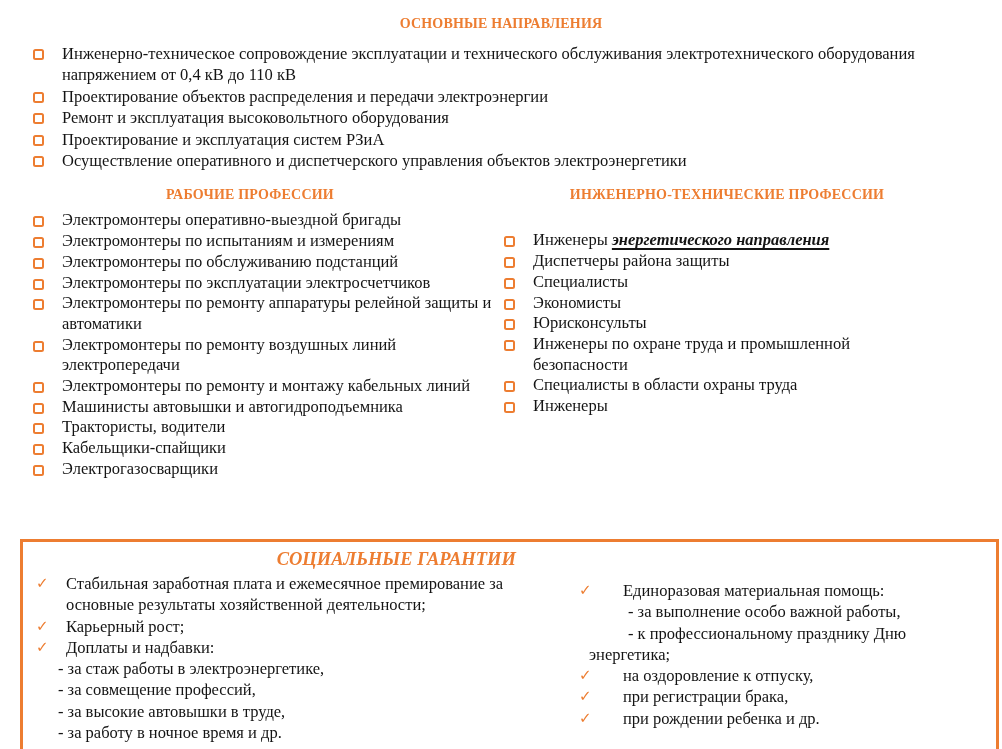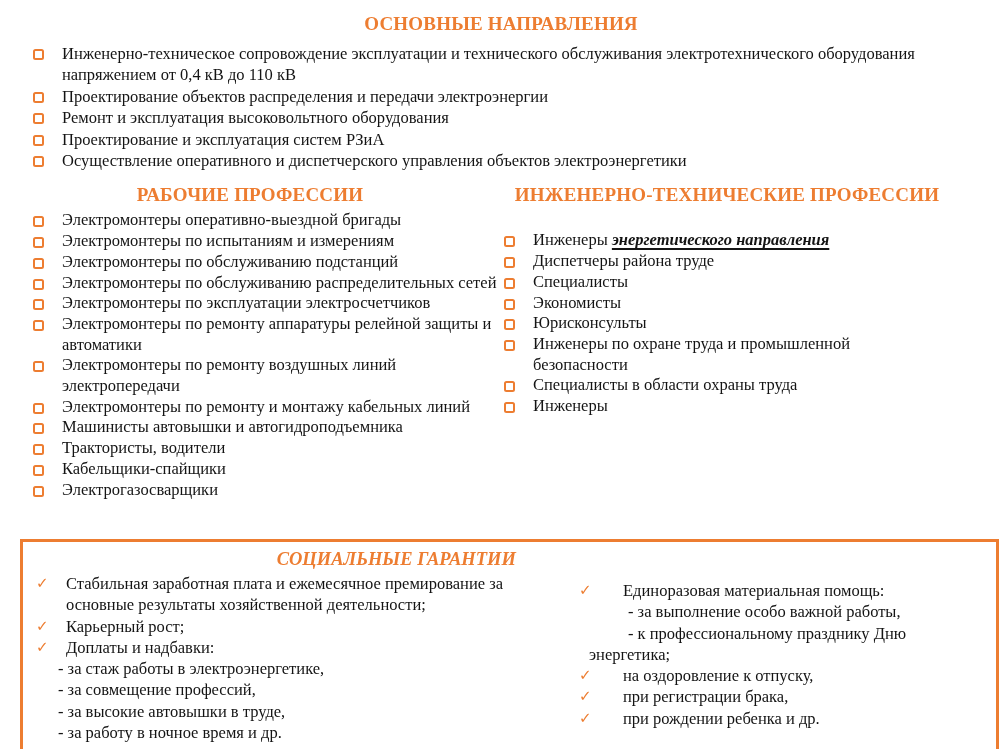--- a/index.html
+++ b/index.html
@@ -8,21 +8,21 @@
   body {
     width:1002px; height:749px;
     font-family:"Liberation Serif","DejaVu Serif",serif;
     color:var(--ink);
     position:relative; overflow:hidden;
   }
   .page { position:relative; width:1002px; height:749px; background:#fff; }
 
   
   .sec-title {
-    color:var(--accent); font-weight:bold; font-size:19px; line-height:24px;
+    color:var(--accent); font-weight:bold; font-size:14px; line-height:24px;
     text-align:center; letter-spacing:0.2px;
   }
   .main-title { margin-top:12px; }
 
   
   ul { list-style:none; }
   .sq-list li { display:flex; align-items:flex-start; }
   .sq-bullet {
     flex:0 0 11px; width:11px; height:11px;
     border:2px solid var(--accent); border-radius:2.5px;
@@ -113,24 +113,20 @@
         <li>
             <span class="sq-bullet"></span>
             <span class="item-text">Электромонтеры по испытаниям и измерениям</span>
           </li>
         <li>
             <span class="sq-bullet"></span>
             <span class="item-text">Электромонтеры по обслуживанию подстанций</span>
           </li>
         <li>
             <span class="sq-bullet"></span>
-            <span class="item-text">Электромонтеры по обслуживанию распределительных сетей</span>
-          </li>
-        <li>
-            <span class="sq-bullet"></span>
             <span class="item-text">Электромонтеры по эксплуатации электросчетчиков</span>
           </li>
         <li>
             <span class="sq-bullet"></span>
             <span class="item-text">Электромонтеры по ремонту аппаратуры релейной защиты и автоматики</span>
           </li>
         <li>
             <span class="sq-bullet"></span>
             <span class="item-text">Электромонтеры по ремонту воздушных линий электропередачи</span>
           </li>
@@ -159,21 +155,21 @@
 
     <div class="col-right">
       <div class="sec-title">ИНЖЕНЕРНО-ТЕХНИЧЕСКИЕ ПРОФЕССИИ</div>
       <ul class="sq-list">
         <li>
           <span class="sq-bullet"></span>
           <span class="item-text"><span>Инженеры </span><span class="emph">энергетического направления</span></span>
         </li>
         <li>
             <span class="sq-bullet"></span>
-            <span class="item-text">Диспетчеры района труде</span>
+            <span class="item-text">Диспетчеры района защиты</span>
           </li>
         <li>
             <span class="sq-bullet"></span>
             <span class="item-text">Специалисты</span>
           </li>
         <li>
             <span class="sq-bullet"></span>
             <span class="item-text">Экономисты</span>
           </li>
         <li>

